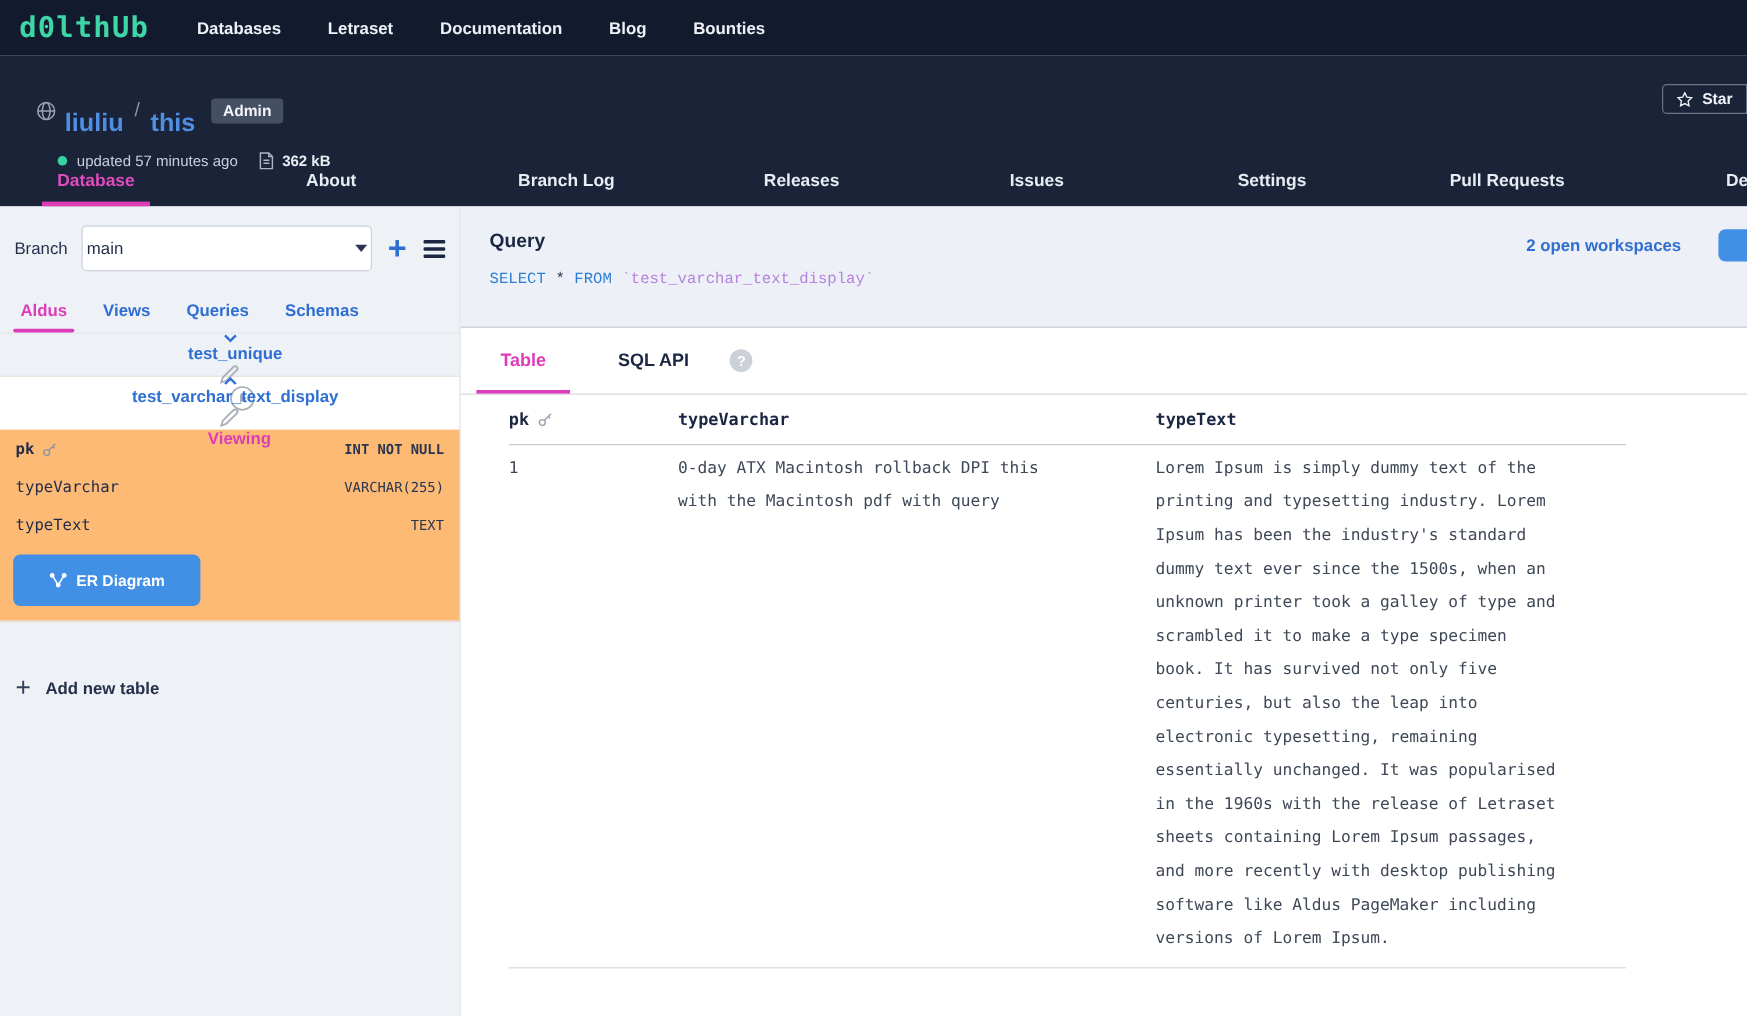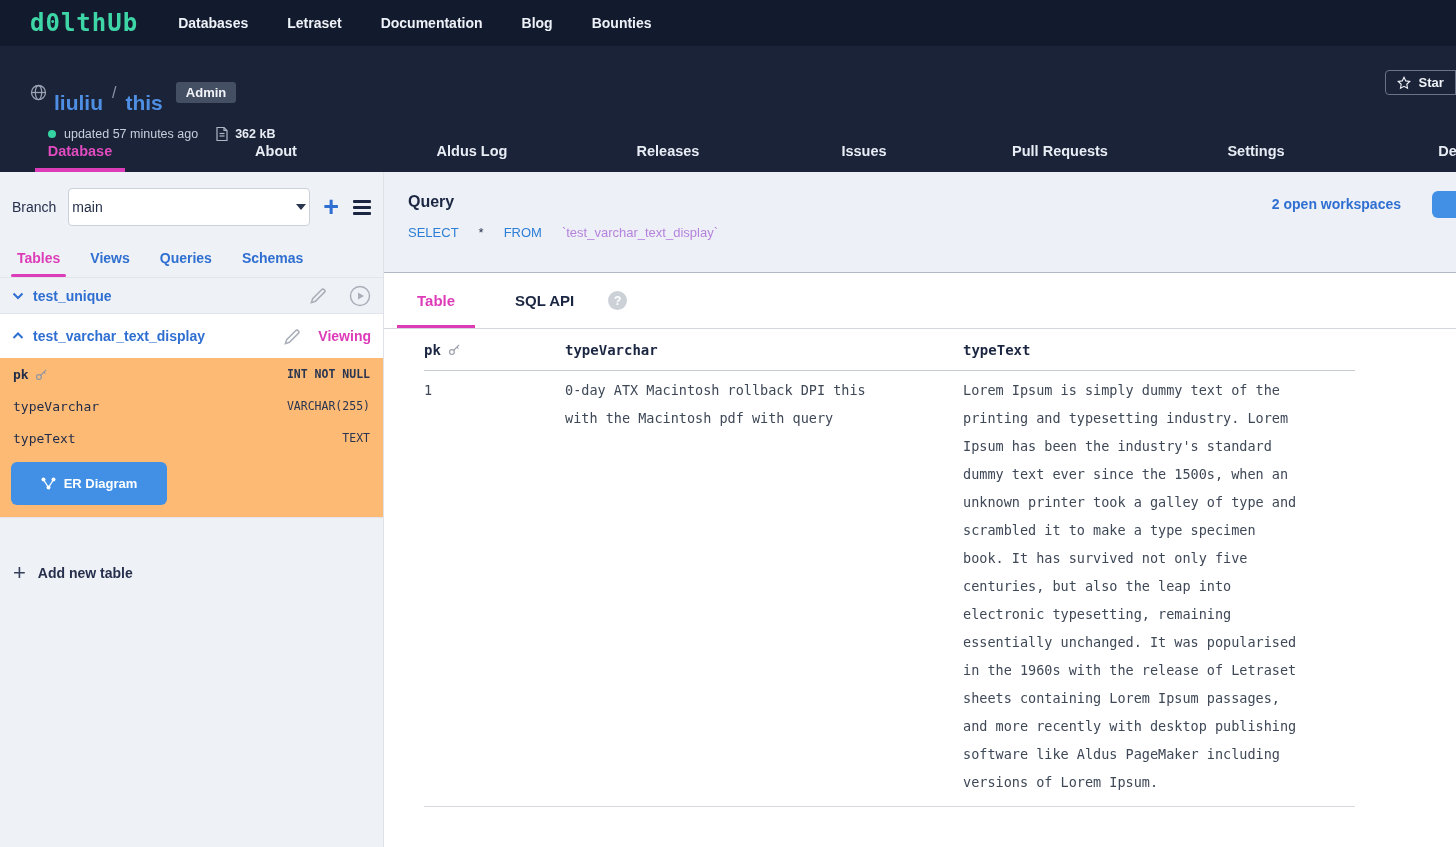--- a/index.html
+++ b/index.html
@@ -1,20 +1,20 @@
 <!DOCTYPE html>
 <html><head>
 <meta charset="utf-8">
 <style>
   * { margin:0; padding:0; box-sizing:border-box; }
   html,body { width:1456px; height:847px; overflow:hidden; background:#fff;
               font-family:"Liberation Sans", sans-serif; }
 
   
-  .topnav { height:46px; background:#121a2d; display:flex; align-items:center; padding-left:30px; }
+  .topnav { height:46px; background:#121a2d; display:flex; align-items:center; padding-left:16px; }
   .logo { font-family:"DejaVu Sans Mono", monospace; font-weight:bold; font-size:24px;
           color:#3ed6a6; letter-spacing:1px; margin-right:40px; cursor:pointer; }
   .topnav-items { display:flex; gap:39px; }
   .topnav-item { color:#eef2f8; font-size:14px; font-weight:bold; cursor:pointer; }
 
   .repo-header { height:84px; background:#1a2337; position:relative; padding:24px 0 0 30px; }
   .crumb-row { display:flex; align-items:center; }
   .crumb-link { color:#4f8fe3; font-size:21px; font-weight:bold; cursor:pointer;margin-top:21px; }
   .crumb-sep { color:#8a93a6; font-size:16px; margin:0 9px; }
   .badge { background:#454f63; color:#f2f4f8; font-size:13px; font-weight:bold;
@@ -55,21 +55,21 @@
   .menu-btn { margin-left:14px; cursor:pointer; display:flex; flex-direction:column; gap:3px; }
   .menu-btn span { width:18px; height:3px; background:#1b2642; border-radius:1px; }
 
   .side-tabs { display:flex; gap:30px; margin:24px 0 0 17px; }
   .side-tab { font-size:14px; font-weight:bold; color:#2f6fd1; padding-bottom:11px; position:relative; cursor:pointer; }
   .side-tab.active { color:#dd3cb9; }
   .side-tab.active::after { content:""; position:absolute; left:-6px; right:-6px; bottom:0;
                             height:3px; background:#dd3cb9; border-radius:2px; }
 
   .tbl-row { height:37px; display:flex; align-items:center; padding:0 12px;
-             border-bottom:1px solid #e2e6ec; cursor:pointer; }
+             border-bottom:1px solid #e2e6ec; cursor:pointer;flex-direction:column; }
   .tbl-row.first { border-top:1px solid #e2e6ec; }
   .tbl-name { color:#2f6fd1; font-size:14px; font-weight:bold; margin-left:9px; }
   .spacer { flex:1; }
   .expanded-card { background:#fdba74; border-bottom:1px solid #e2e6ec; padding-bottom:12px; }
   .tbl-row.expanded { height:44px; border-bottom:none; background:#fff; }
   .viewing { color:#dd3cb9; font-size:14px; font-weight:bold; margin-left:16px; }
   .col-row { height:32px; display:flex; align-items:center; padding:0 13px;
              font-family:"DejaVu Sans Mono", monospace; }
   .col-name { font-size:13px; color:#222c49; display:flex; align-items:center; gap:6px; }
   .col-name.bold, .col-type.bold { font-weight:bold; }
@@ -79,22 +79,22 @@
             display:flex; align-items:center; justify-content:center; gap:8px; cursor:pointer;
             font-family:"Liberation Sans", sans-serif; }
   .add-table { display:flex; align-items:center; gap:12px; margin:46px 0 0 13px; cursor:pointer; }
   .add-plus { color:#343f5c; font-size:22px; font-weight:normal; line-height:18px; }
   .add-label { color:#26304d; font-size:14px; font-weight:bold; }
 
   
   .main { flex:1; display:flex; flex-direction:column; min-width:0; }
   .query-bar { height:100px; background:#edf0f6; position:relative; padding:21px 0 0 24px; }
   .query-title { font-size:16px; font-weight:bold; color:#1b2642; }
-  .sql-line { margin-top:14px; display:inline-flex; gap:20px;
-              font-family:Liberation Sans, sans-serif; font-size:13px; }
+  .sql-line { margin-top:14px; display:inline-flex; gap:8px;
+              font-family:Liberation Mono, monospace; font-size:13px; }
   .sql-kw { color:#2d7fd6; }
   .sql-op { color:#2a3550; }
   .sql-ident { color:#b583dd; }
   .workspaces { position:absolute; top:24px; right:55px; color:#2f6fd1;
                 font-size:14px; font-weight:bold; cursor:pointer; }
   .cut-btn { position:absolute; top:19px; right:-14px; width:38px; height:27px;
              background:#4190e6; border:none; border-radius:6px; cursor:pointer; }
 
   .white-area { flex:1; background:#fff; border-top:1px solid #b3b9c3; }
   .result-tabs { height:56px; display:flex; align-items:stretch; padding-left:13px;
@@ -171,25 +171,25 @@
       </span>
       <span>Star</span>
     </span>
     <span class="star-right">0</span>
   </div>
 </div>
 
 <div class="repo-tabbar">
   <div class="repo-tab active">Database</div>
   <div class="repo-tab">About</div>
-  <div class="repo-tab">Aldus Log</div>
+  <div class="repo-tab">Branch Log</div>
   <div class="repo-tab">Releases</div>
   <div class="repo-tab">Issues</div>
+  <div class="repo-tab">Settings</div>
   <div class="repo-tab">Pull Requests</div>
-  <div class="repo-tab">Settings</div>
   <div class="repo-tab">Dep</div>
 </div>
 
 <div class="content">
 
   <div class="sidebar">
     <div class="branch-row">
       <span class="branch-label">Branch</span>
       <div class="branch-select">
         <span class="branch-value">main</span>
@@ -197,21 +197,21 @@
       </div>
       <div class="plus-btn">+</div>
       <div class="menu-btn">
           <span></span>
           <span></span>
           <span></span>
         </div>
     </div>
 
     <div class="side-tabs">
-      <div class="side-tab active">Tables</div>
+      <div class="side-tab active">Aldus</div>
       <div class="side-tab">Views</div>
       <div class="side-tab">Queries</div>
       <div class="side-tab">Schemas</div>
     </div>
 
     <div class="tbl-row first">
       <span class="icon">
         <svg width="12" height="8" viewBox="0 0 12 8" fill="none" stroke="#2f6fd1" stroke-width="2">
           <polyline points="1.5,1.5 6,6 10.5,1.5"></polyline>
         </svg>

